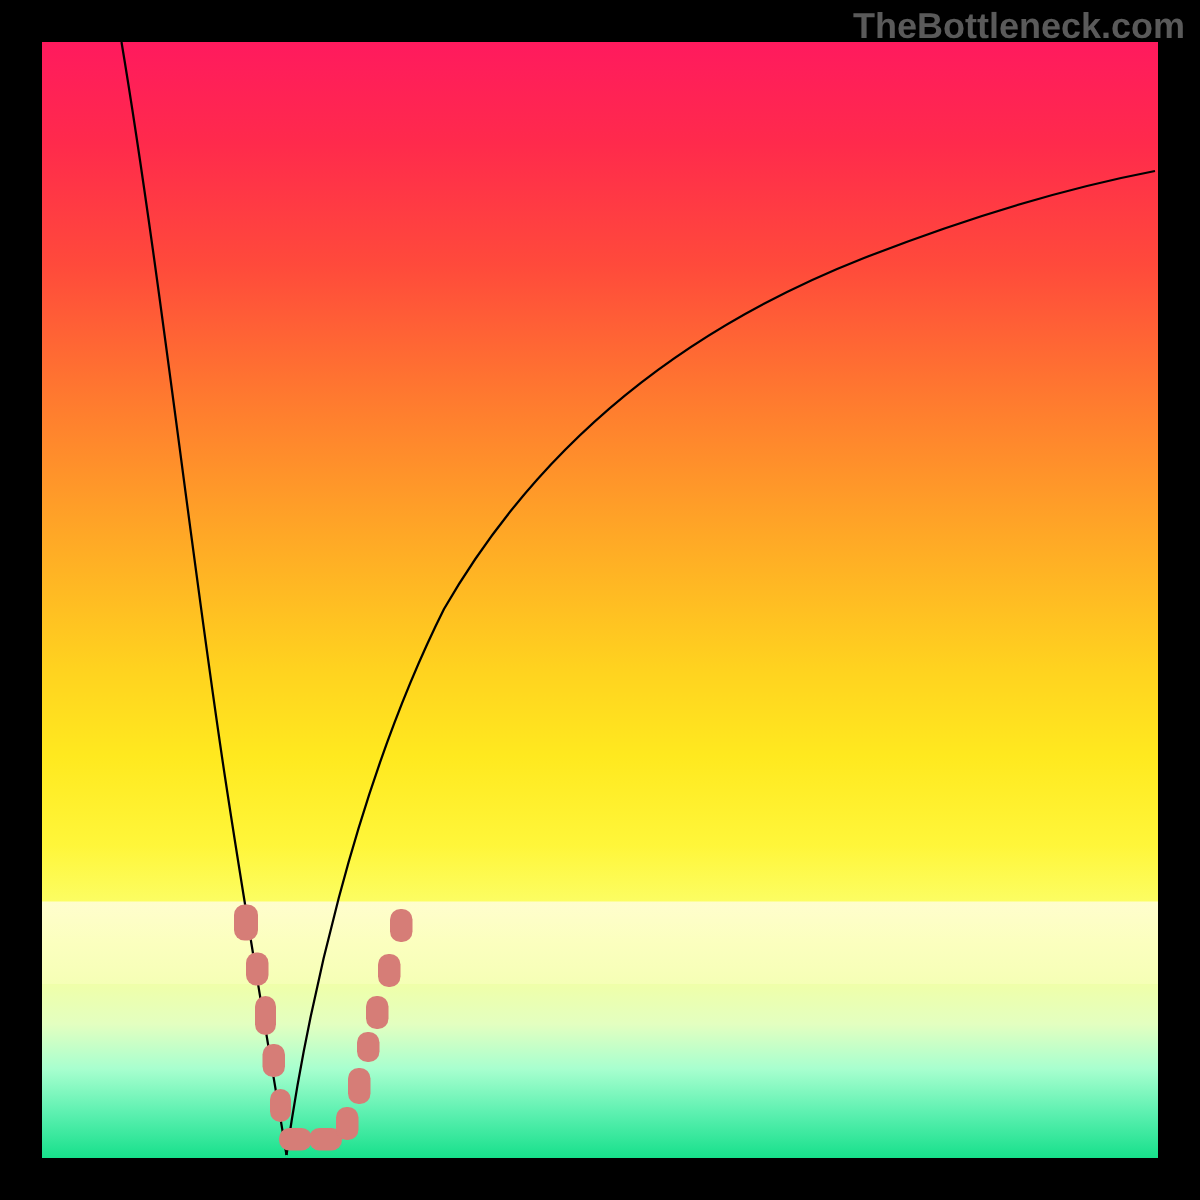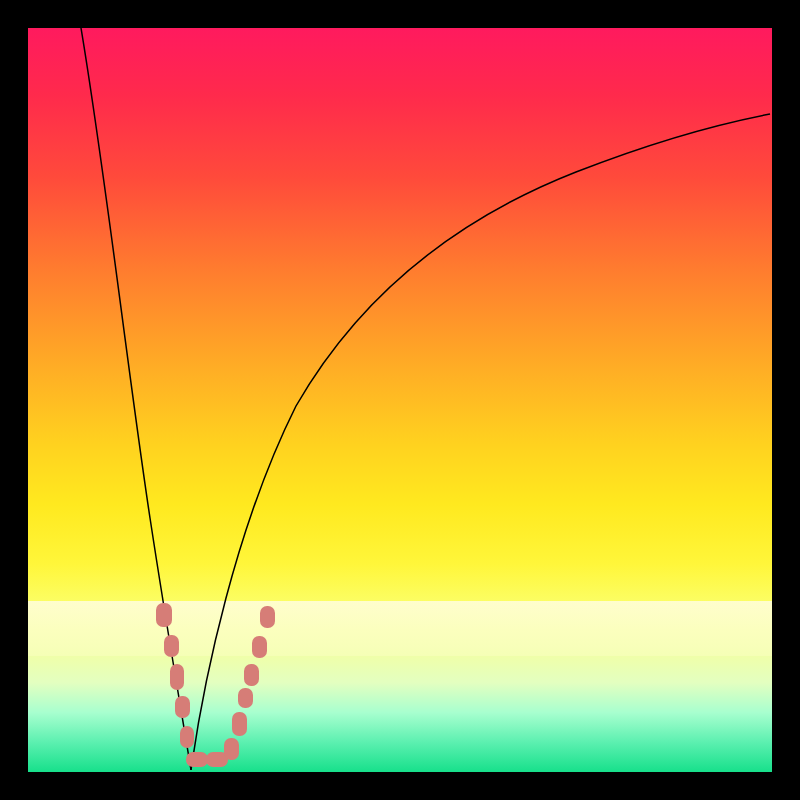--- a/index.html
+++ b/index.html
@@ -51,13 +51,14 @@
       <div class="blob" style="left: 224px; top: 738px; width: 15px; height: 22px;"></div>
       <div class="blob" style="left: 232px; top: 712px; width: 15px; height: 24px;"></div>
       <div class="blob" style="left: 238px; top: 688px; width: 15px; height: 20px;"></div>
       <div class="blob" style="left: 244px; top: 664px; width: 15px; height: 22px;"></div>
       <div class="blob" style="left: 252px; top: 636px; width: 15px; height: 22px;"></div>
       <div class="blob" style="left: 260px; top: 606px; width: 15px; height: 22px;"></div>
     </div>
 
   <div class="frame"></div>
 
+  <div class="watermark">TheBottleneck.com</div>
 </div>
 
 </body></html>

